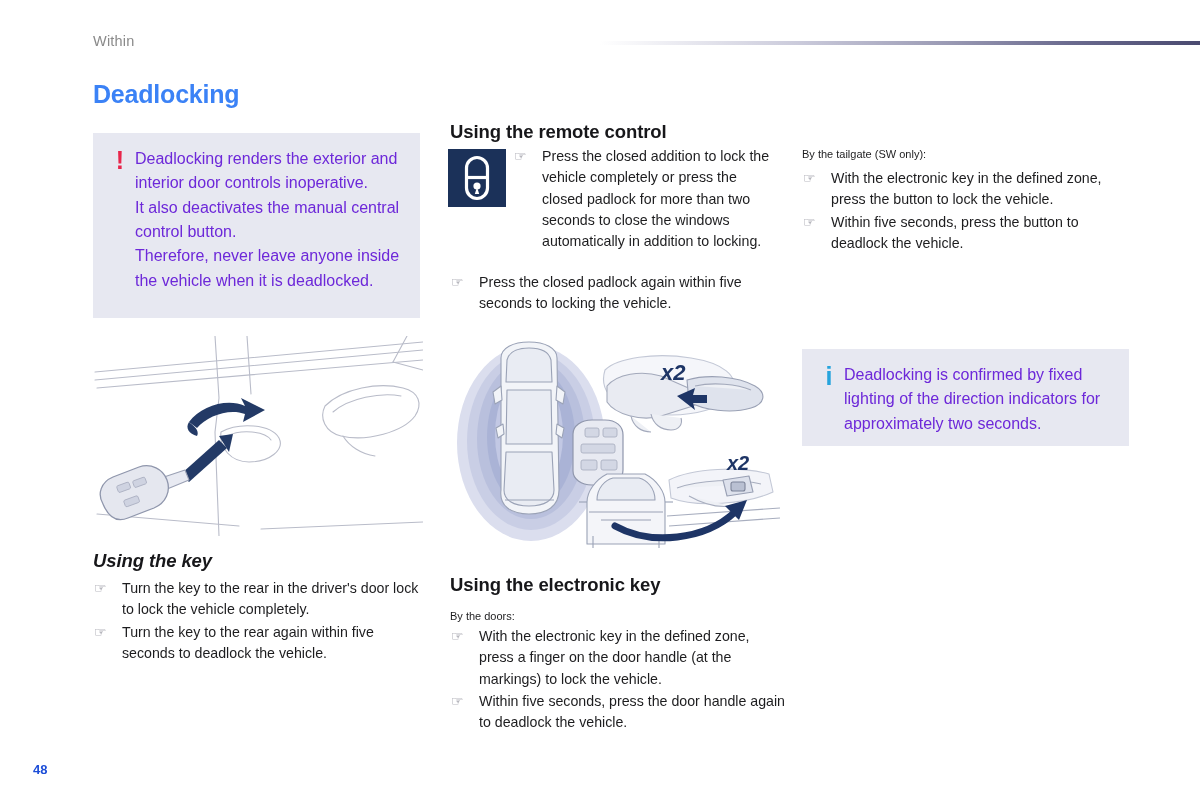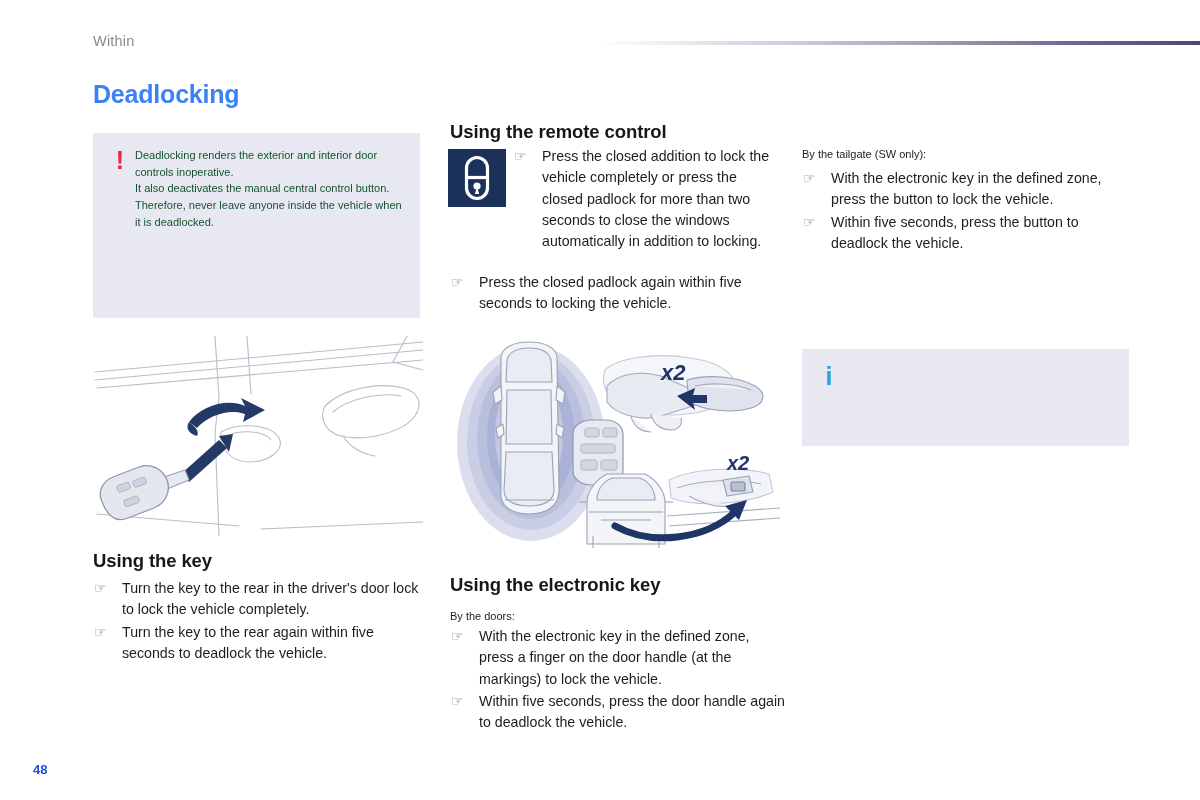--- a/index.html
+++ b/index.html
@@ -70,36 +70,36 @@
     flex: 0 0 auto;
     width: 30px;
     text-align: center;
     font-weight: bold;
     line-height: 1;
     padding-top: 1px;
   }
   .mark-warning { color: #e8254b; font-size: 25px; }
   .mark-info    { color: #26a4dd; font-size: 25px; }
   .callout-text {
-    font-size: 11px;
+    font-size: 16px;
     line-height: 1.52;
-    color: #14532d;
+    color: #6d28d9;
     white-space: pre-line;
   }
 
   
   .subhead {
     position: absolute;
     font-size: 18.5px;
     font-weight: bold;
     color: #17171a;
     letter-spacing: -0.1px;
   }
   .sh-remote   { left: 450px; top: 121px; }
-  .sh-key      { left: 93px;  top: 550px; }
+  .sh-key      { left: 93px;  top: 550px; font-style: italic; }
   .sh-ekey     { left: 450px; top: 574px; text-align: right; }
 
   
   .plain {
     position: absolute;
     font-size: 11px;
     line-height: 1.5;
     color: #1d1d1f;
   }
   .p-tailgate { left: 802px; top: 146px; }
@@ -361,15 +361,16 @@
     <span class="btext">With the electronic key in the defined zone, press the button to lock the vehicle.</span>
   </div>
   <div class="bitem">
     <span class="bullet">☞</span>
     <span class="btext">Within five seconds, press the button to deadlock the vehicle.</span>
   </div>
 </div>
 
 <div class="callout callout-info">
   <div class="callout-mark mark-info">i</div>
+  <div class="callout-text">Deadlocking is confirmed by fixed lighting of the direction indicators for approximately two seconds.</div>
 </div>
 
 <div class="page-number">48</div>
 
 </body></html>

